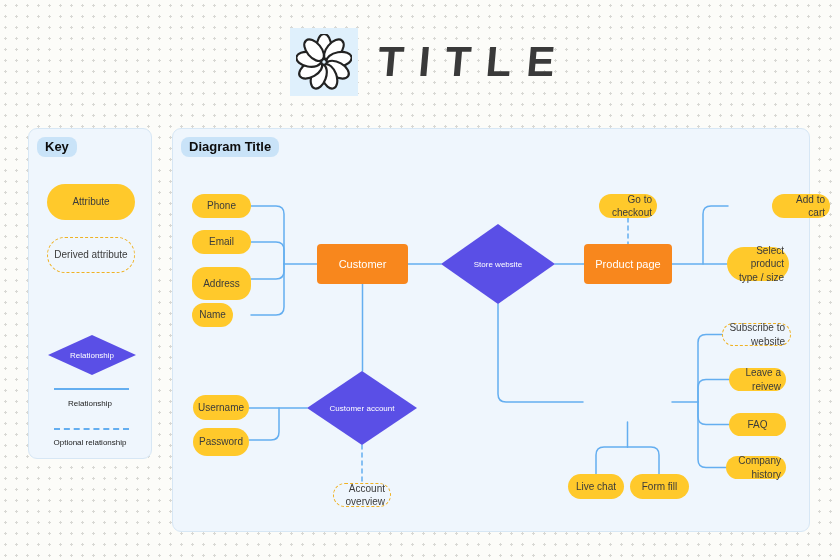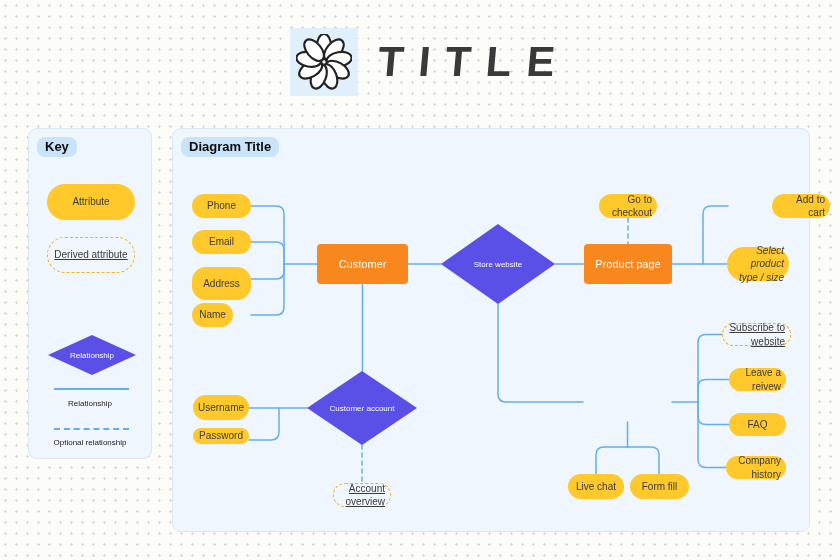--- a/index.html
+++ b/index.html
@@ -34,21 +34,21 @@
     white-space: nowrap;
   }
 
   
   .pill {
     position: absolute; background: var(--attribute-yellow, #FFC92B);
     border-radius: 14px; display: flex; align-items: center; justify-content: center;
     font-size: 10px; color: #3B3B3B; text-align: right; line-height: 1.35; padding: 1px 5px;
   }
   .pill.dashed {
-    background: transparent; border: 1.5px dashed #EFB224; color: #3B3B3B; text-decoration: underline;
+    background: transparent; border: 1.5px dashed #EFB224; color: #3B3B3B;
   }
   .rect {
     position: absolute; background: var(--entity-orange, #F8871D);
     border-radius: 4px; display: flex; align-items: center; justify-content: center;
     font-size: 11px; color: #FFFFFF; padding: 2px;
   }
   .diamond {
     position: absolute; background: var(--relationship-purple, #5A4FE6);
     clip-path: polygon(50% 0, 100% 50%, 50% 100%, 0 50%);
     display: flex; align-items: center; justify-content: center;
@@ -130,24 +130,24 @@
     <path class="dash" d="M189 316 V354"></path>
   </svg>
 
   <div class="pill" style="left:19px; top:65px; width:59px; height:24px;">Phone</div>
   <div class="pill" style="left:19px; top:101px; width:59px; height:24px;">Email</div>
   <div class="pill" style="left:19px; top:138px; width:59px; height:33px;">Address</div>
   <div class="pill" style="left:19px; top:174px; width:41px; height:24px;">Name</div>
 
   <div class="pill" style="left:426px; top:65px; width:58px; height:24px;">Go to checkout</div>
   <div class="pill" style="left:555px; top:65px; width:58px; height:24px;margin-left:44px;">Add to cart</div>
-  <div class="pill" style="left:554px; top:118px; width:62px; height:34px; border-radius:17px;font-style:italic;">Select product type / size</div>
+  <div class="pill" style="left:554px; top:118px; width:62px; height:34px; border-radius:17px;">Select product type / size</div>
 
   <div class="pill" style="left:20px; top:266px; width:56px; height:25px;">Username</div>
-  <div class="pill" style="left:20px; top:299px; width:56px; height:16px;">Password</div>
+  <div class="pill" style="left:20px; top:299px; width:56px; height:28px;">Password</div>
 
   <div class="pill" style="left:395px; top:345px; width:56px; height:25px;">Live chat</div>
   <div class="pill" style="left:457px; top:345px; width:59px; height:25px;">Form fill</div>
 
   <div class="pill" style="left:556px; top:239px; width:57px; height:23px;">Leave a reivew</div>
   <div class="pill" style="left:556px; top:284px; width:57px; height:23px;">FAQ</div>
   <div class="pill" style="left:553px; top:327px; width:60px; height:23px;">Company history</div>
 
   <div class="pill dashed" style="left:549px; top:194px; width:69px; height:23px;">Subscribe to website</div>
   <div class="pill dashed" style="left:160px; top:354px; width:58px; height:24px;">Account overview</div>

